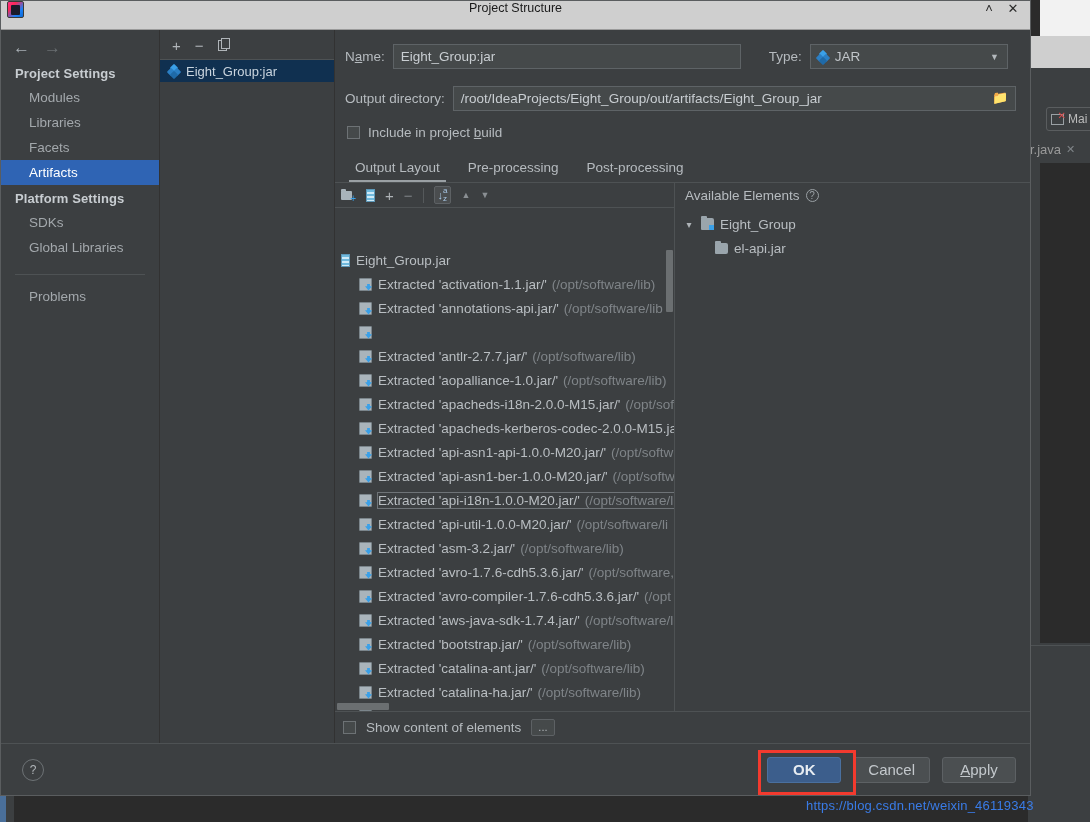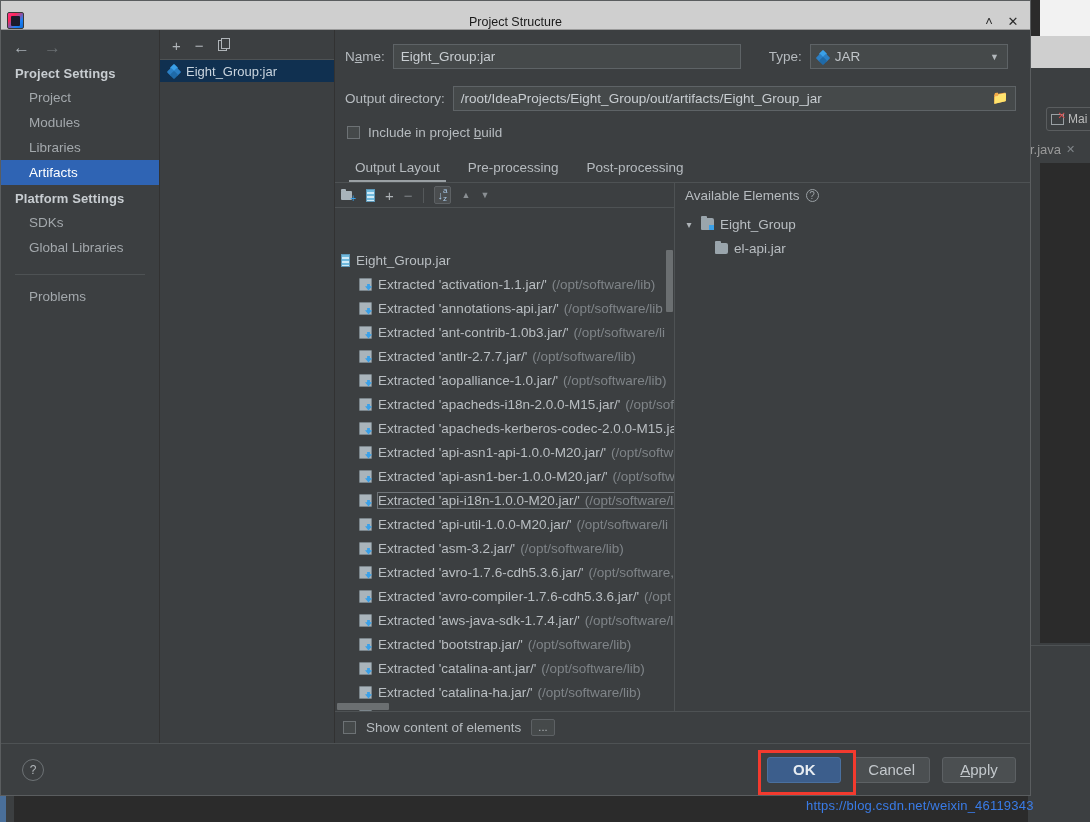--- a/index.html
+++ b/index.html
@@ -33,21 +33,21 @@
 
   
   #dialog {
     position: absolute; left: 0; top: 0; width: 1031px; height: 796px;
     background: #3c3f41;
     border: 1px solid #5a5d5f;
     display: flex; flex-direction: column;
   }
   #titlebar {
     height: 29px; background: #cfcfcf; border-bottom: 1px solid #9b9b9b;
-    display: flex; align-items: flex-end; position: relative; flex: 0 0 29px;
+    display: flex; align-items: flex-start; position: relative; flex: 0 0 29px;
   }
   #app-icon {
     width: 17px; height: 17px; margin-left: 6px; border-radius: 2px;
     background: linear-gradient(135deg,#ff318c 0%,#fe2857 28%,#1b7ff5 70%,#0d6ad6 100%);
     position: relative; border: 1px solid #3a3a3a;
   }
   #app-icon::after {
     content:""; position:absolute; left:3px; top:3px; width:9px; height:10px;
     background:#1b1b2b; border-radius:1px;
   }
@@ -233,23 +233,23 @@
 
   <div id="dialog-body">
 
     <div id="sidebar">
       <div id="nav-arrows">
         <span class="nav-arrow">←</span>
         <span class="nav-arrow disabled">→</span>
       </div>
 
       <div class="side-group">Project Settings</div>
-      <div class="side-item">Project</div>
       <div class="side-item">Modules</div>
       <div class="side-item">Libraries</div>
+      <div class="side-item">Facets</div>
       <div class="side-item active">Artifacts</div>
 
       <div class="side-group">Platform Settings</div>
       <div class="side-item">SDKs</div>
       <div class="side-item">Global Libraries</div>
 
       <div id="side-divider"></div>
       <div class="side-item" style="padding-top:12px;">Problems</div>
     </div>
 
@@ -343,21 +343,20 @@
                 <div class="tnode child">
                   <span class="exticon"></span>
                   <span class="focus-ring" style="white-space: nowrap;"><span class="t-main">Extracted 'activation-1.1.jar/'</span><span class="t-path" style="margin-left: 5px;">(/opt/software/lib)</span></span>
                 </div>
                 <div class="tnode child">
                   <span class="exticon"></span>
                   <span class="focus-ring" style="white-space: nowrap;"><span class="t-main">Extracted 'annotations-api.jar/'</span><span class="t-path" style="margin-left: 5px;">(/opt/software/lib</span></span>
                 </div>
                 <div class="tnode child">
                   <span class="exticon"></span>
-                  <span class="focus-ring" style="white-space: nowrap;"><span class="t-main">Extracted 'ant-contrib-1.0b3.jar/'</span><span class="t-path" style="margin-left: 5px;">(/opt/software/li</span></span>
                 </div>
                 <div class="tnode child">
                   <span class="exticon"></span>
                   <span class="focus-ring" style="white-space: nowrap;"><span class="t-main">Extracted 'antlr-2.7.7.jar/'</span><span class="t-path" style="margin-left: 5px;">(/opt/software/lib)</span></span>
                 </div>
                 <div class="tnode child">
                   <span class="exticon"></span>
                   <span class="focus-ring" style="white-space: nowrap;"><span class="t-main">Extracted 'aopalliance-1.0.jar/'</span><span class="t-path" style="margin-left: 5px;">(/opt/software/lib)</span></span>
                 </div>
                 <div class="tnode child">

